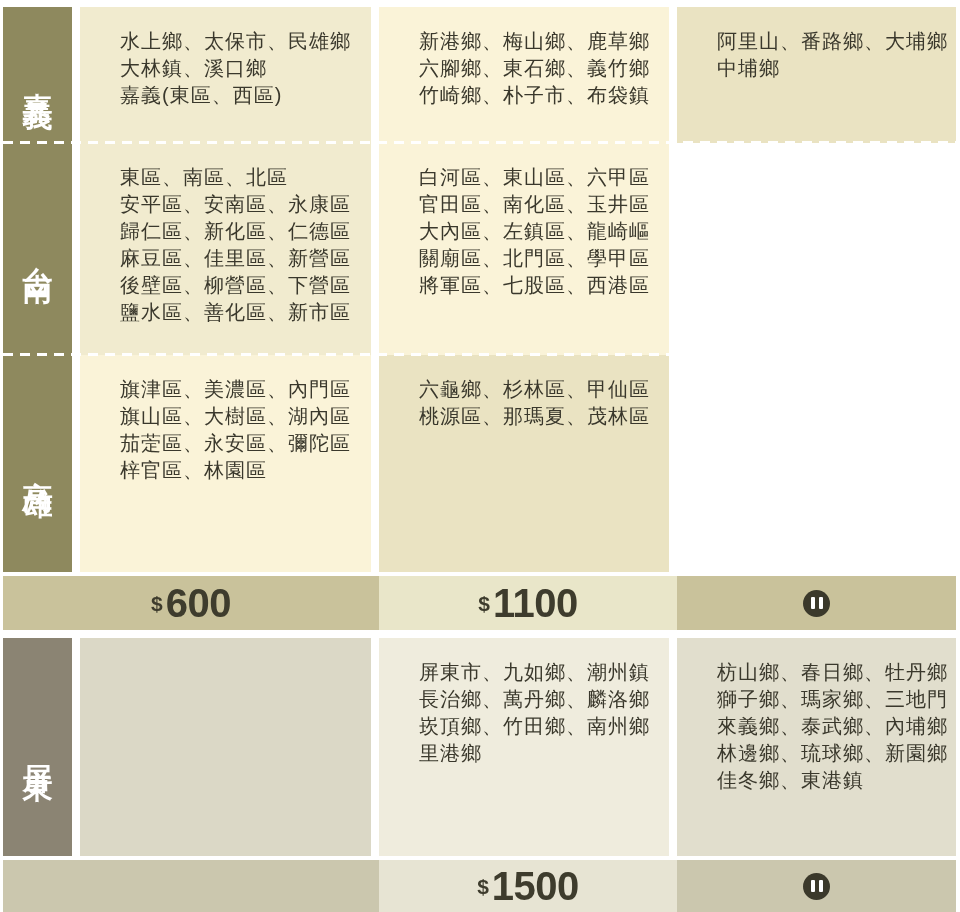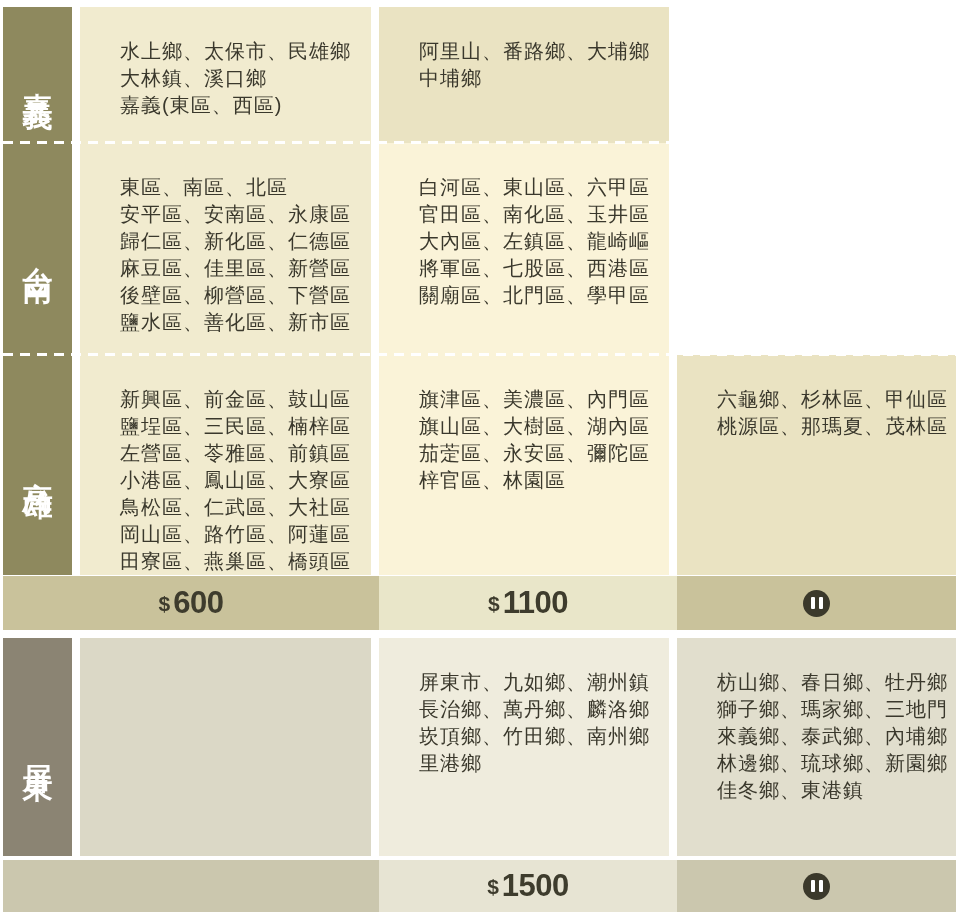--- a/index.html
+++ b/index.html
@@ -22,35 +22,35 @@
   .label-cell{
     display:flex; align-items:center; justify-content:center;
   }
   .label-olive{background:var(--label-olive,#8e895e);}
   .label-gray{background:var(--gray-label,#8b8473);}
   .vlabel{
     writing-mode:vertical-rl; text-orientation:upright;
     color:#ffffff; font-size:30px; font-weight:700; letter-spacing:7px; line-height:1;
   }
   .cell{
-    box-sizing:border-box; padding:31px 6px 0 40px;
+    box-sizing:border-box; padding:21px 6px 0 40px;
     font-size:20px; line-height:27px; letter-spacing:1px; color:var(--ink,#3a382c);
   }
   .bg-c1{background:var(--cream1,#f1ebcf);} .bg-c2{background:var(--cream2,#faf3d8);}
   .bg-c3{background:var(--cream3,#eae3c2);}
   .bg-g1{background:var(--gray1,#dbd8c6);} .bg-g2{background:var(--gray2,#efecdd);}
   .bg-g3{background:var(--gray3,#e1decd);}
   .gap4{height:4px;} .gap8{height:8px;}
   .price-row{display:grid; grid-template-columns:376px 298px 279px; height:54px;}
   .price-row2{height:52px;}
   .price-cell{display:flex; align-items:center; justify-content:center;}
   .bg-tan{background:var(--tan,#c9c29b);} .bg-tan-light{background:var(--tan-light,#e9e6c9);}
   .bg-tan2{background:var(--tan2,#cbc7ae);} .bg-tan2-light{background:var(--tan2-light,#e7e4d3);}
   .currency{font-size:21px; font-weight:600; color:var(--price-ink,#3e3c2d); margin-right:3px; transform:translateY(1px);}
-  .amount{font-size:31px; font-weight:700; letter-spacing:-0.5px; color:var(--price-ink,#3e3c2d);}
+  .amount{font-size:40px; font-weight:700; letter-spacing:-0.5px; color:var(--price-ink,#3e3c2d);}
   .pause-icon{
     width:27px; height:27px; border-radius:50%; background:var(--pause-bg,#3b392b);
     display:flex; align-items:center; justify-content:center; gap:4px;
   }
   .pause-bar{width:4px; height:12px; background:#fff; border-radius:1px;}
   .dashed-sep{
     position:absolute; left:0; right:0; height:3px; z-index:2;
     background:repeating-linear-gradient(90deg,#ffffff 0 10px,rgba(255,255,255,0) 10px 17px);
   }
   .sep1{top:134px;} .sep2{top:346px;}
@@ -64,20 +64,25 @@
 
     <div class="region-row row-h1">
       <div class="label-cell label-olive">
         <span class="vlabel">嘉義</span>
       </div>
       <div class="cell bg-c1">
           <div class="line">水上鄉、太保市、民雄鄉</div>
           <div class="line">大林鎮、溪口鄉</div>
           <div class="line">嘉義(東區、西區)</div>
         </div>
+      <div class="cell bg-c2">
+          <div class="line">新港鄉、梅山鄉、鹿草鄉</div>
+          <div class="line">六腳鄉、東石鄉、義竹鄉</div>
+          <div class="line">竹崎鄉、朴子市、布袋鎮</div>
+        </div>
       <div class="cell bg-c3">
           <div class="line">阿里山、番路鄉、大埔鄉</div>
           <div class="line">中埔鄉</div>
         </div>
     </div>
 
     <div class="region-row row-h2">
       <div class="label-cell label-olive">
         <span class="vlabel">台南</span>
       </div>
@@ -86,38 +91,29 @@
           <div class="line">安平區、安南區、永康區</div>
           <div class="line">歸仁區、新化區、仁德區</div>
           <div class="line">麻豆區、佳里區、新營區</div>
           <div class="line">後壁區、柳營區、下營區</div>
           <div class="line">鹽水區、善化區、新市區</div>
         </div>
       <div class="cell bg-c2">
           <div class="line">白河區、東山區、六甲區</div>
           <div class="line">官田區、南化區、玉井區</div>
           <div class="line">大內區、左鎮區、龍崎嶇</div>
+          <div class="line">關廟區、北門區、學甲區</div>
           <div class="line">將軍區、七股區、西港區</div>
-          <div class="line">關廟區、北門區、學甲區</div>
         </div>
     </div>
 
     <div class="region-row row-h3">
       <div class="label-cell label-olive">
         <span class="vlabel">高雄</span>
       </div>
-      <div class="cell bg-c1">
-          <div class="line">新興區、前金區、鼓山區</div>
-          <div class="line">鹽埕區、三民區、楠梓區</div>
-          <div class="line">左營區、苓雅區、前鎮區</div>
-          <div class="line">小港區、鳳山區、大寮區</div>
-          <div class="line">鳥松區、仁武區、大社區</div>
-          <div class="line">岡山區、路竹區、阿蓮區</div>
-          <div class="line">田寮區、燕巢區、橋頭區</div>
-        </div>
       <div class="cell bg-c2">
           <div class="line">旗津區、美濃區、內門區</div>
           <div class="line">旗山區、大樹區、湖內區</div>
           <div class="line">茄萣區、永安區、彌陀區</div>
           <div class="line">梓官區、林園區</div>
         </div>
       <div class="cell bg-c3">
           <div class="line">六龜鄉、杉林區、甲仙區</div>
           <div class="line">桃源區、那瑪夏、茂林區</div>
         </div>

